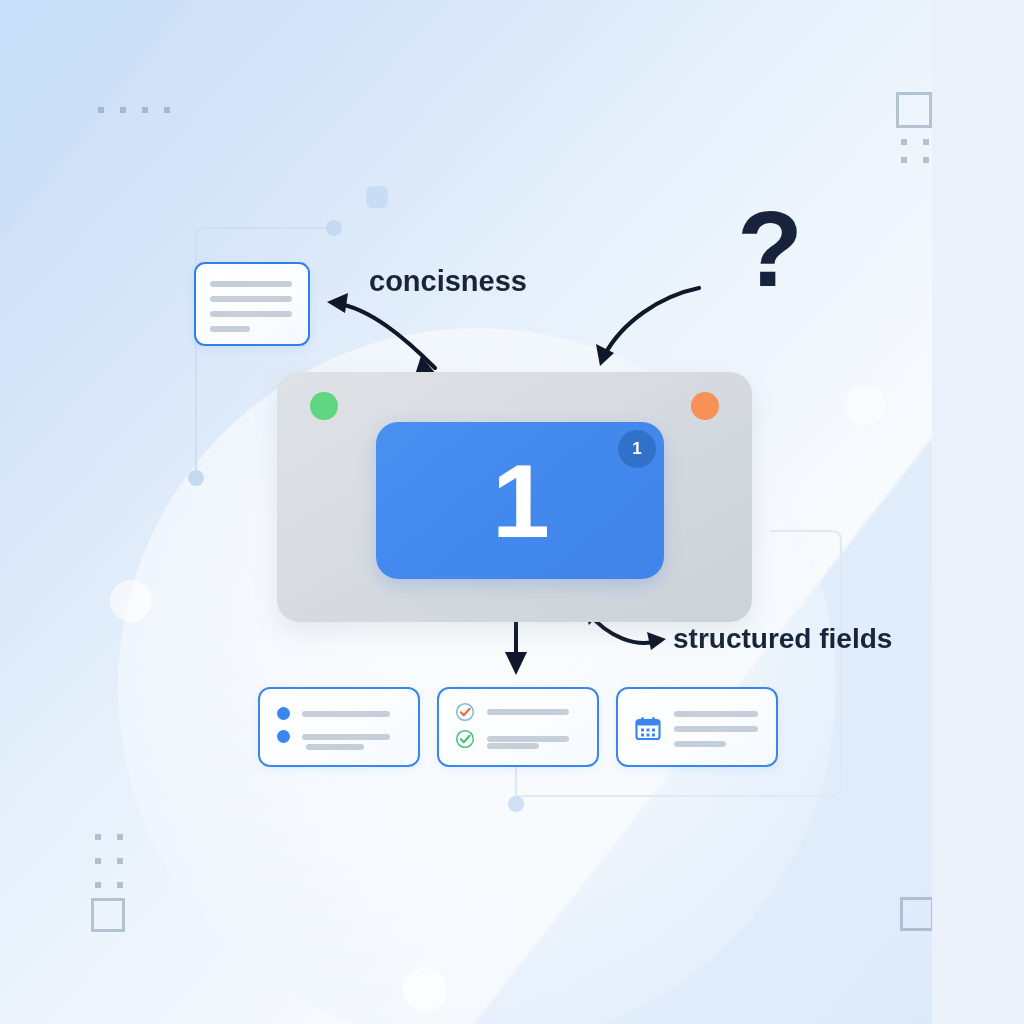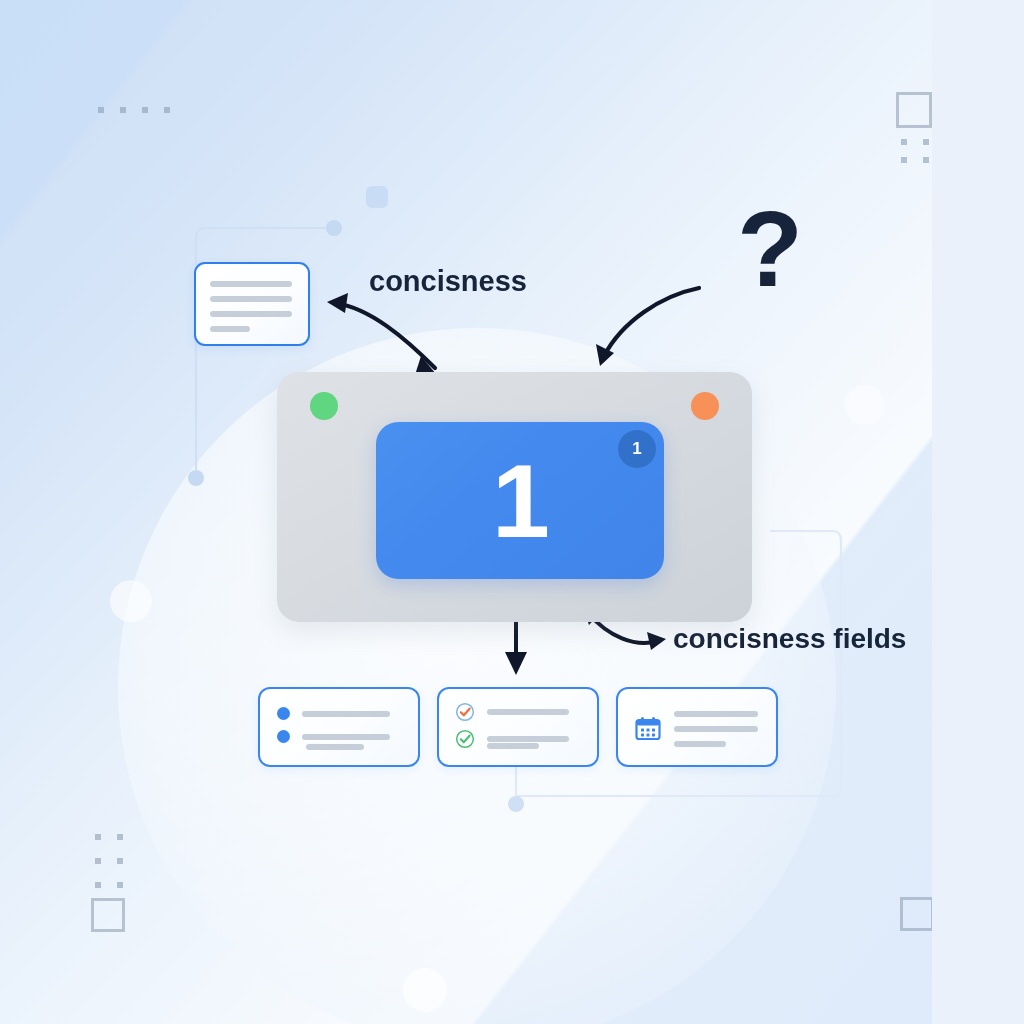--- a/index.html
+++ b/index.html
@@ -183,21 +183,21 @@
     <div class="doc-lines">
       <div class="dl w1"></div>
       <div class="dl w2"></div>
       <div class="dl w3"></div>
       <div class="dl w4"></div>
     </div>
   </div>
 
   <div class="label concisness">concisness</div>
   <div class="qmark">?</div>
-  <div class="label structured">concisness fields</div>
+  <div class="label structured">structured fields</div>
 
   <div class="panel">
     <div class="panel-dot green"></div>
     <div class="panel-dot orange"></div>
 
     <div class="blue-card">
       <div class="big-num">1</div>
       <div class="badge">1</div>
     </div>
   </div>

